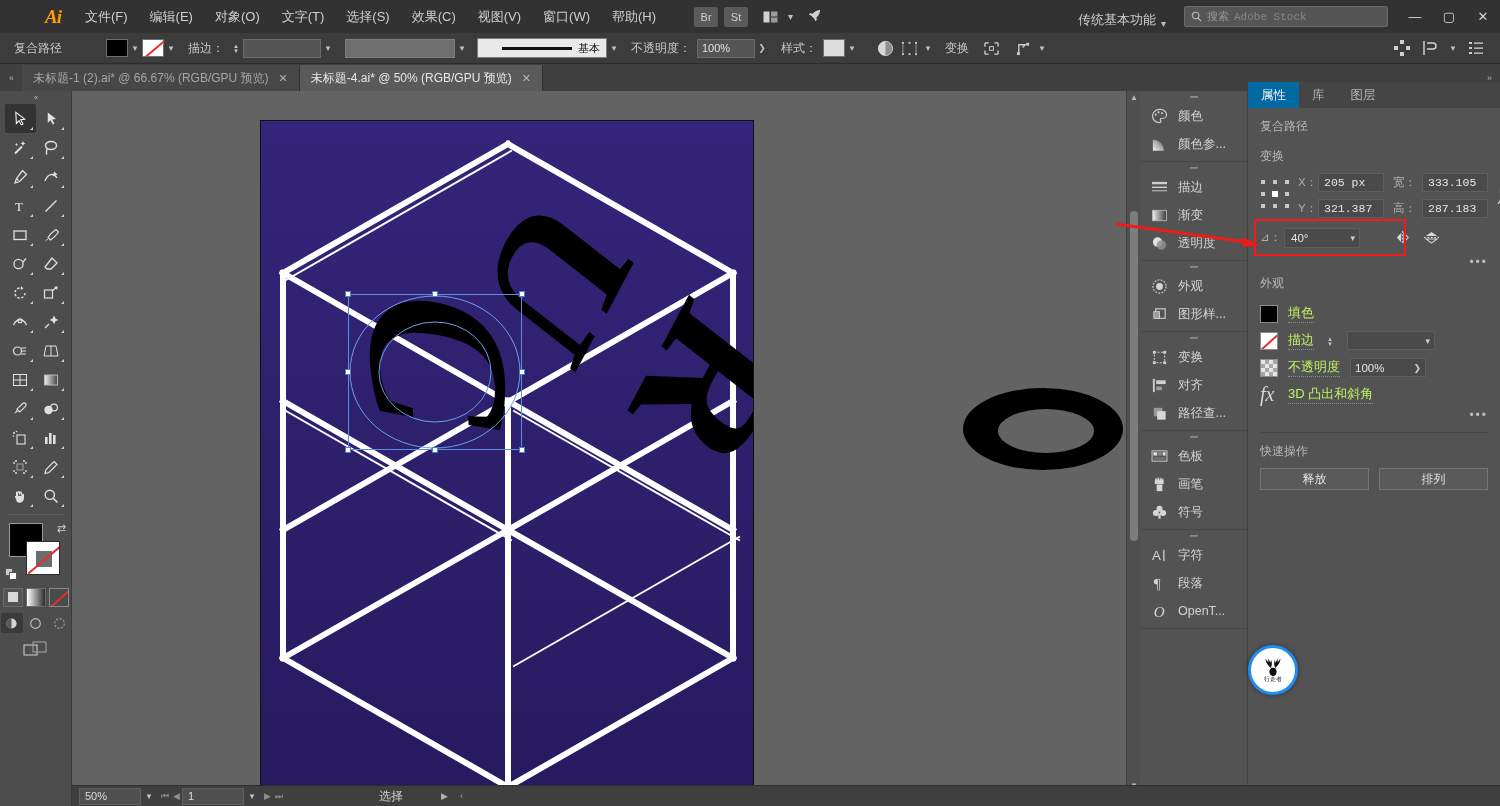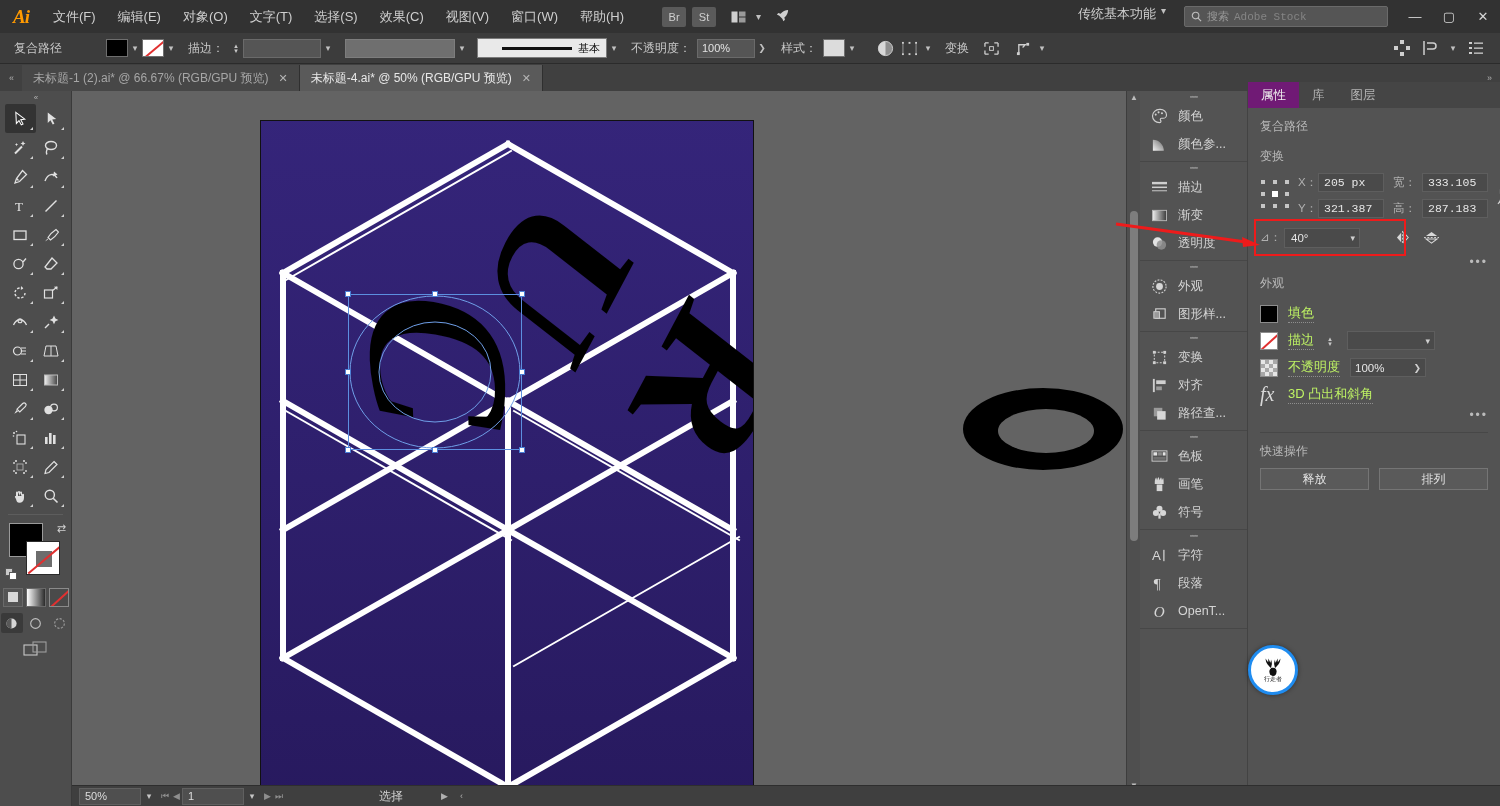--- a/index.html
+++ b/index.html
@@ -8,21 +8,21 @@
     background: #535353;
     font-family: "Liberation Sans", "DejaVu Sans", sans-serif;
     overflow: hidden;
     -webkit-font-smoothing: antialiased;
   }
   #app { position: relative; width: 1500px; height: 806px; background: #535353; }
 
   
   .menubar {
     position: absolute; top: 0; left: 0; width: 1500px; height: 33px;
-    background: #323232; display: flex; align-items: center;
+    background: #323232; display: flex; align-items: center; padding-left: 32px;
   }
   .ai-logo {
     width: 42px; height: 33px; display: flex; align-items: center; justify-content: center;
     color: #ff9a00; font-size: 19px; font-weight: bold; font-style: italic;
     font-family: "Liberation Serif", serif; letter-spacing: -1px;
   }
   .menu-item {
     padding: 0 11px; height: 33px; line-height: 33px;
     color: #cfcfcf; font-size: 13px; white-space: nowrap; cursor: default;
   }
@@ -30,21 +30,21 @@
   .mb-btn {
     width: 24px; height: 20px; margin: 0 3px; border-radius: 2px;
     background: #5a5a5a; color: #d0d0d0; font-size: 11px;
     display: flex; align-items: center; justify-content: center;
   }
   .mb-arr-icon { width: 26px; height: 20px; display:flex; align-items:center; justify-content:center; margin-left: 6px;}
   .chev { color: #c0c0c0; font-size: 10px; margin-left: 5px; }
   .mb-rocket { margin-left: 14px; color: #cfcfcf; font-size: 14px; }
   .mb-right { margin-left: auto; display: flex; align-items: center; height: 33px; }
   .workspace-sel {
-    color: #cfcfcf; font-size: 13px; display: flex; align-items: flex-start;
+    color: #cfcfcf; font-size: 13px; display: flex; align-items: flex-end;
     padding: 0 8px; height: 24px;
   }
   .search-box {
     width: 204px; height: 21px; background: #555; border: 1px solid #6a6a6a;
     border-radius: 2px; display: flex; align-items: center; margin: 0 10px;
     padding: 0 6px; gap: 5px;
   }
   .search-box .ph { color: #9a9a9a; font-size: 11px; }
   .search-box .ph2 { color: #858585; font-size: 11px; font-family:"Liberation Mono",monospace; }
   .win-btns { display: flex; align-items: center; height: 33px; }
@@ -210,21 +210,21 @@
   }
   .dock-ico { width: 19px; height: 19px; display:flex; align-items:center; justify-content:center; color:#cfcfcf; }
 
   
   .props {
     position: absolute; top: 82px; left: 1248px; width: 252px; height: 724px;
     background: #535353;
   }
   .ptabs { display: flex; height: 26px; background: #454545; }
   .ptab { padding: 0 13px; height: 26px; line-height: 26px; font-size: 12.5px; color: #b4b4b4; }
-  .ptab.active { background: #701a75; color: #f0f0f0; }
+  .ptab.active { background: #0369a1; color: #f0f0f0; }
   .pbody { padding: 10px 12px 0 12px; }
   .p-obj { color: #b9b9b9; font-size: 12px; margin-bottom: 13px; }
   .p-secthead { color: #b9b9b9; font-size: 12px; margin-bottom: 8px; }
   .xf-row { display: flex; align-items: flex-start; gap: 8px; }
   .ref-grid { width: 30px; height: 30px; margin-top: 6px; }
   .xf-fields { display: flex; flex-direction: column; gap: 7px; }
   .xf-line { display: flex; align-items: center; gap: 6px; }
   .xf-lab { color: #b0b0b0; font-size: 11.5px; width: 14px; text-align: right; }
   .xf-in {
     width: 66px; height: 19px; background: #4a4a4a; border: 1px solid #5e5e5e;

